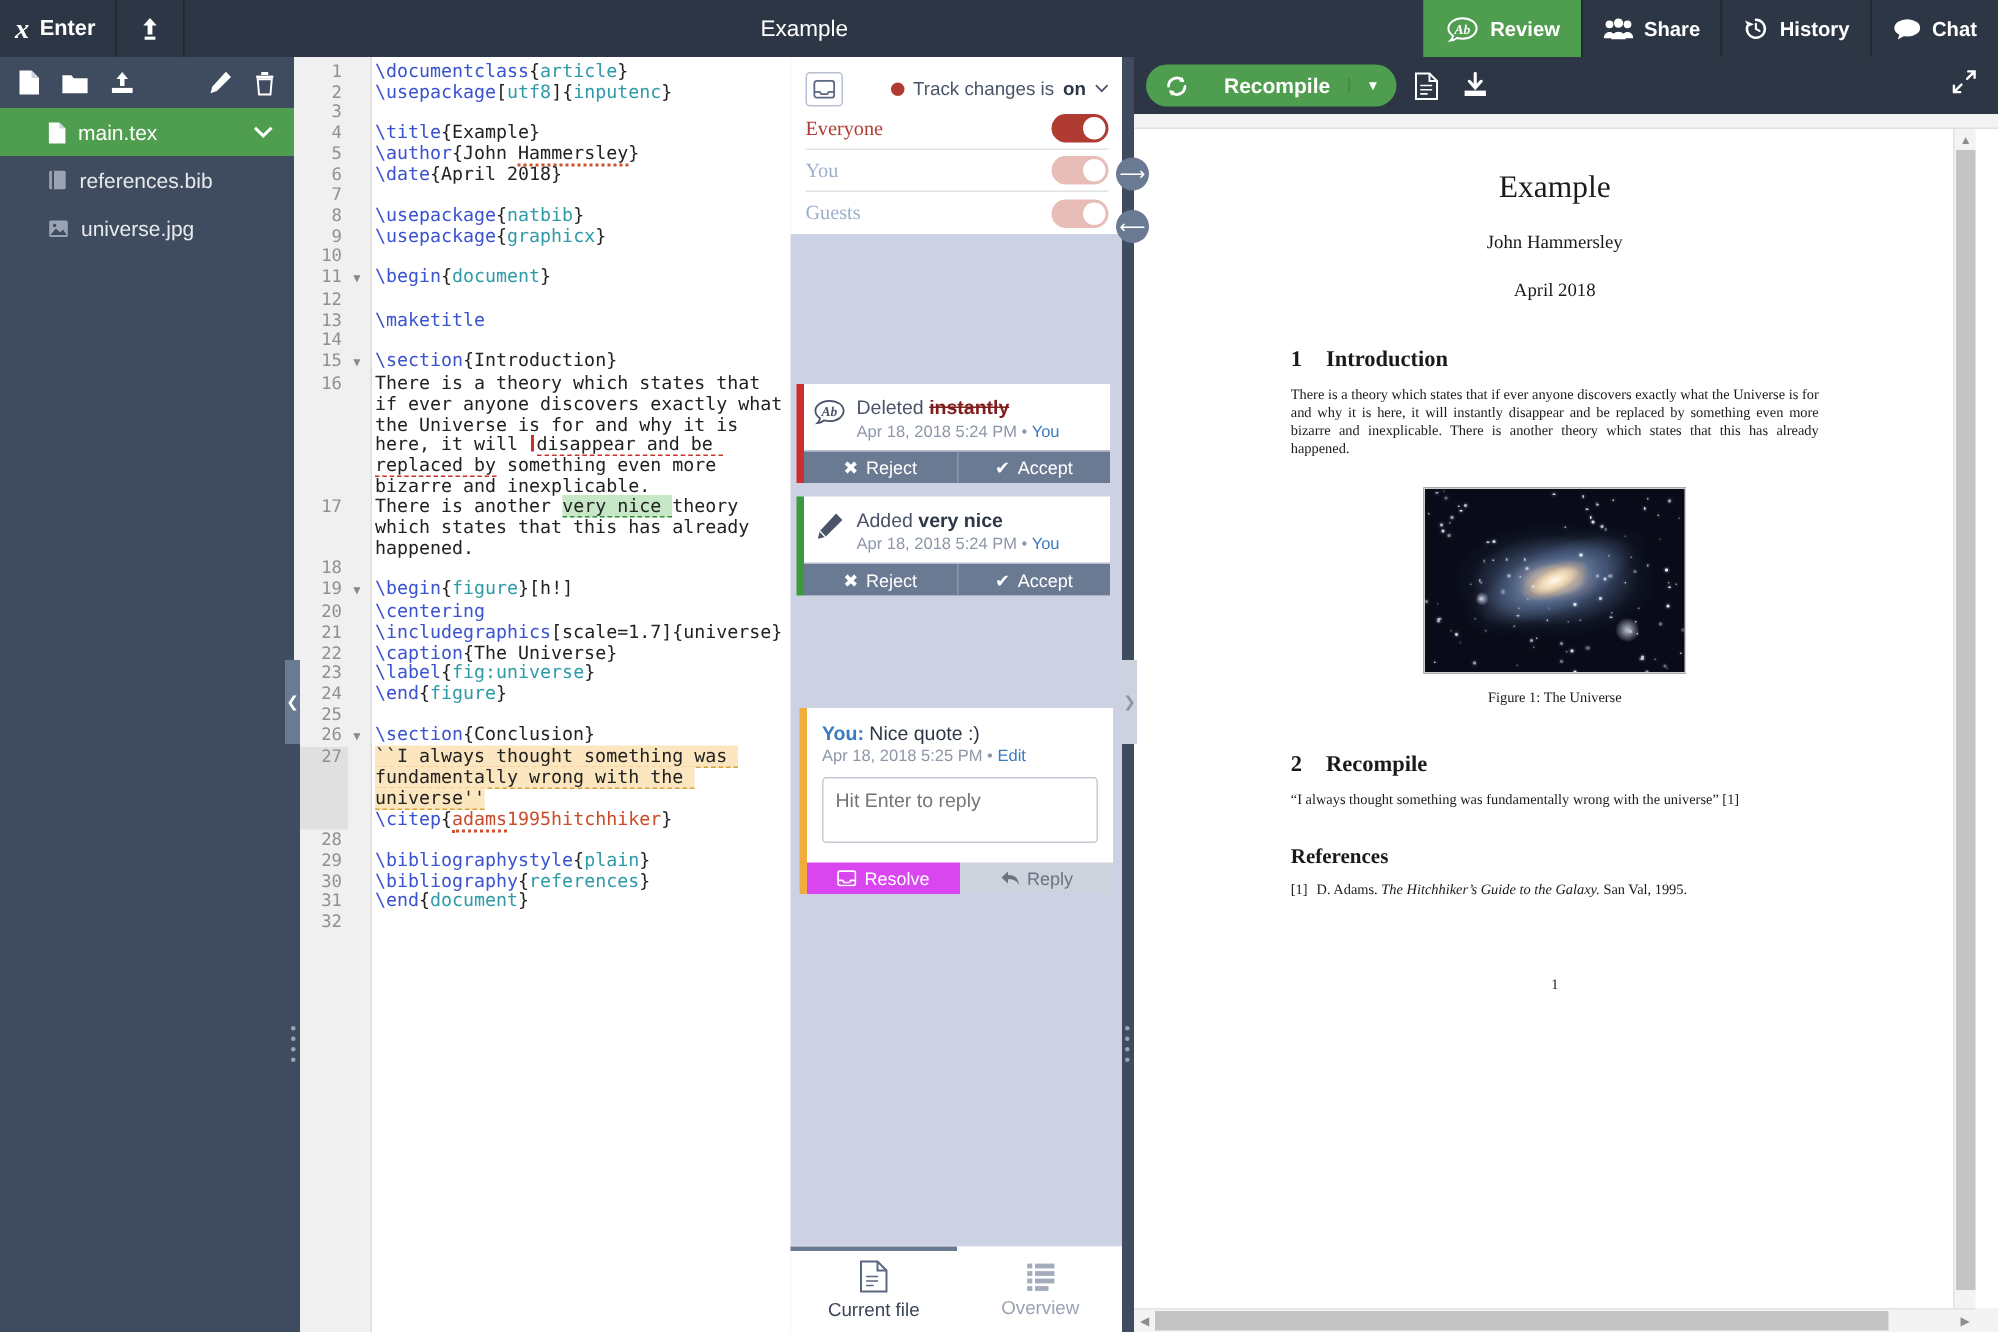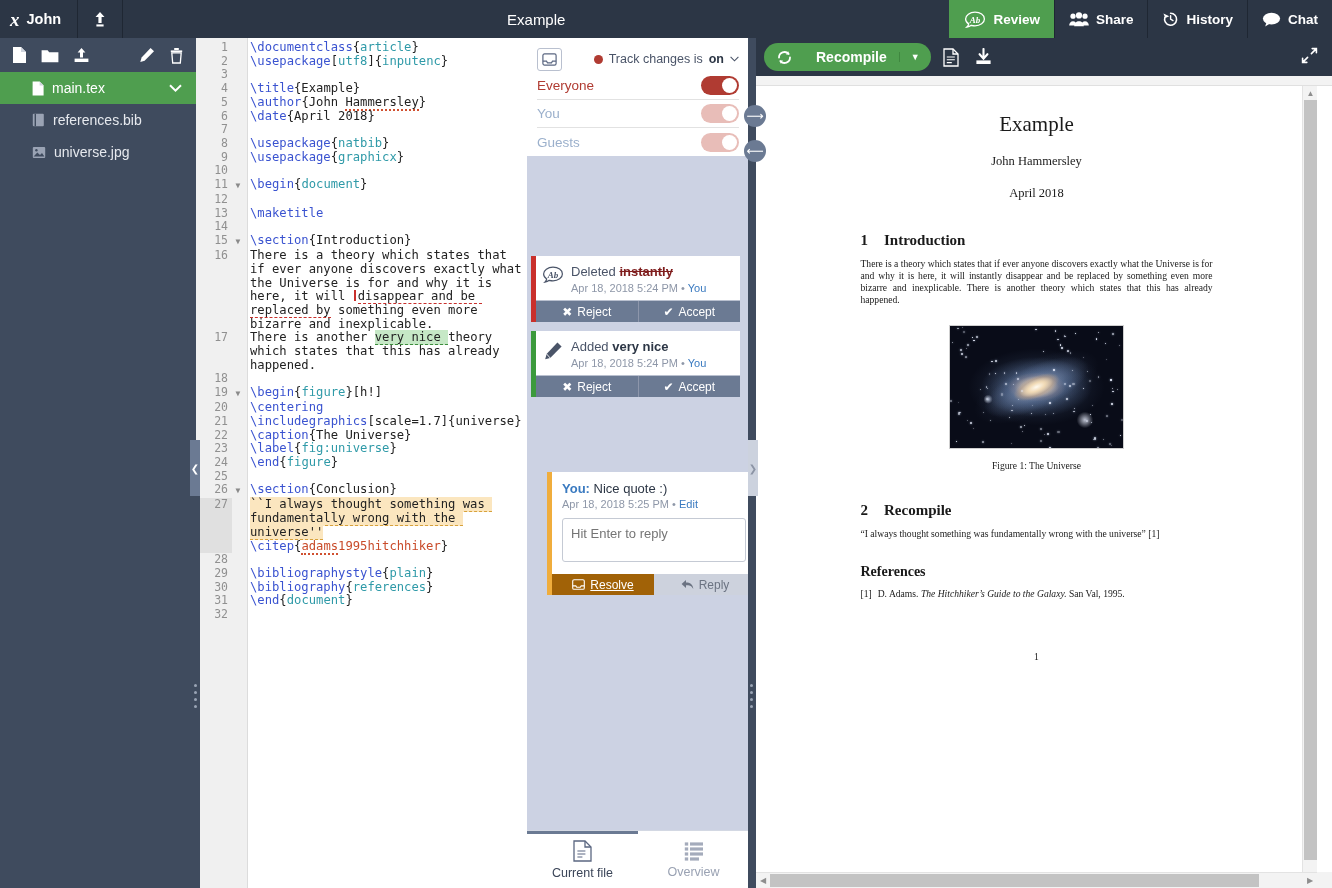--- a/index.html
+++ b/index.html
@@ -144,21 +144,21 @@
     color: #5b6781;
   }
   .rv-track {
     margin-left: auto; display: flex; align-items: center; gap: 6px;
     font-size: 12.5px; color: #4a5468; cursor: pointer;
   }
   .rv-dot { width: 9px; height: 9px; border-radius: 50%; background: #b03b32; }
   .rv-track b { color: #2c3645; }
   .rv-row {
     display: flex; align-items: center; height: 28px;
-    border-bottom: 1px solid #e2e2e2; font-size: 13.5px;
+    border-bottom: 1px solid #e2e2e2; font-size: 13.5px; font-family: Liberation Serif, serif;
   }
   .rv-row:last-child { border-bottom: none; }
   .rv-row .lbl { flex: 1; }
   .rv-row.everyone .lbl { color: #b03b32; }
   .rv-row.muted .lbl { color: #9bb0cc; }
   .toggle {
     width: 38px; height: 19px; border-radius: 10px; position: relative;
     cursor: pointer;
   }
   .toggle.on { background: #b03b32; }
@@ -213,21 +213,21 @@
   .cmt-input {
     margin-top: 8px; width: 100%; height: 44px; border: 1px solid #c5cad4;
     border-radius: 3px; font-size: 13px; color: #9aa0ad; padding: 7px 8px;
     font-family: "Liberation Sans", sans-serif; resize: none; outline: none;
   }
   .cmt-actions { display: flex; }
   .cmt-btn {
     flex: 1; height: 21px; font-size: 12px; display: flex; align-items: center;
     justify-content: center; gap: 5px; cursor: pointer;
   }
-  .cmt-btn.resolve { background: #a16207; color: #fff; text-decoration: underline; }
+  .cmt-btn.resolve { background: #d946ef; color: #fff; }
   .cmt-btn.reply { background: #cdd2dd; color: #6b7382; }
 
   
   .rv-tabs {
     position: absolute; bottom: 0; left: 0; width: 222px; height: 58px;
     background: #fff; display: flex; border-top: 1px solid #d3d8e3;
   }
   .rv-tab {
     flex: 1; display: flex; flex-direction: column; align-items: center;
     justify-content: center; gap: 4px; font-size: 12.5px; cursor: pointer;
@@ -338,21 +338,21 @@
   }
 </style>
 </head>
 <body>
 
 <div class="app">
 
   <div class="topbar">
     <div class="menu-btn">
       <span class="ol-logo">x</span>
-      <span>John</span>
+      <span>Enter</span>
     </div>
     <div class="upward-btn">
       <svg width="14" height="17" viewBox="0 0 14 17">
         <path d="M7 1 L11.5 6 H8.6 V12 H5.4 V6 H2.5 Z" fill="#ffffff"></path>
         <rect x="3.4" y="13.4" width="7.2" height="2.1" fill="#ffffff"></rect>
       </svg>
     </div>
     <div class="proj-title">Example</div>
     <div class="topright">
       <div class="tr-item active">
@@ -703,21 +703,21 @@
             <div class="card-t2"><span>Apr 18, 2018 5:24 PM</span><span> • </span><span class="you">You</span></div>
           </div>
         </div>
         <div class="card-actions">
           <div class="card-btn">✖<span>Reject</span></div>
           <div class="card-btn">✔<span>Accept</span></div>
         </div>
       </div>
     </div>
 
-    <div style="position:absolute; top:434px; left:16px; width:222px;">
+    <div style="position:absolute; top:434px; left:2px; width:222px;">
       <div class="cmt">
         <span class="cmt-stripe"></span>
         <div class="cmt-body">
           <div class="cmt-t1"><b>You:</b><span> Nice quote :)</span></div>
           <div class="cmt-t2"><span>Apr 18, 2018 5:25 PM</span><span> • </span><span class="edit">Edit</span></div>
           <textarea class="cmt-input" placeholder="Hit Enter to reply" style=""></textarea>
         </div>
         <div class="cmt-actions">
           <div class="cmt-btn resolve">
             <svg width="13" height="11" viewBox="0 0 13 11">

